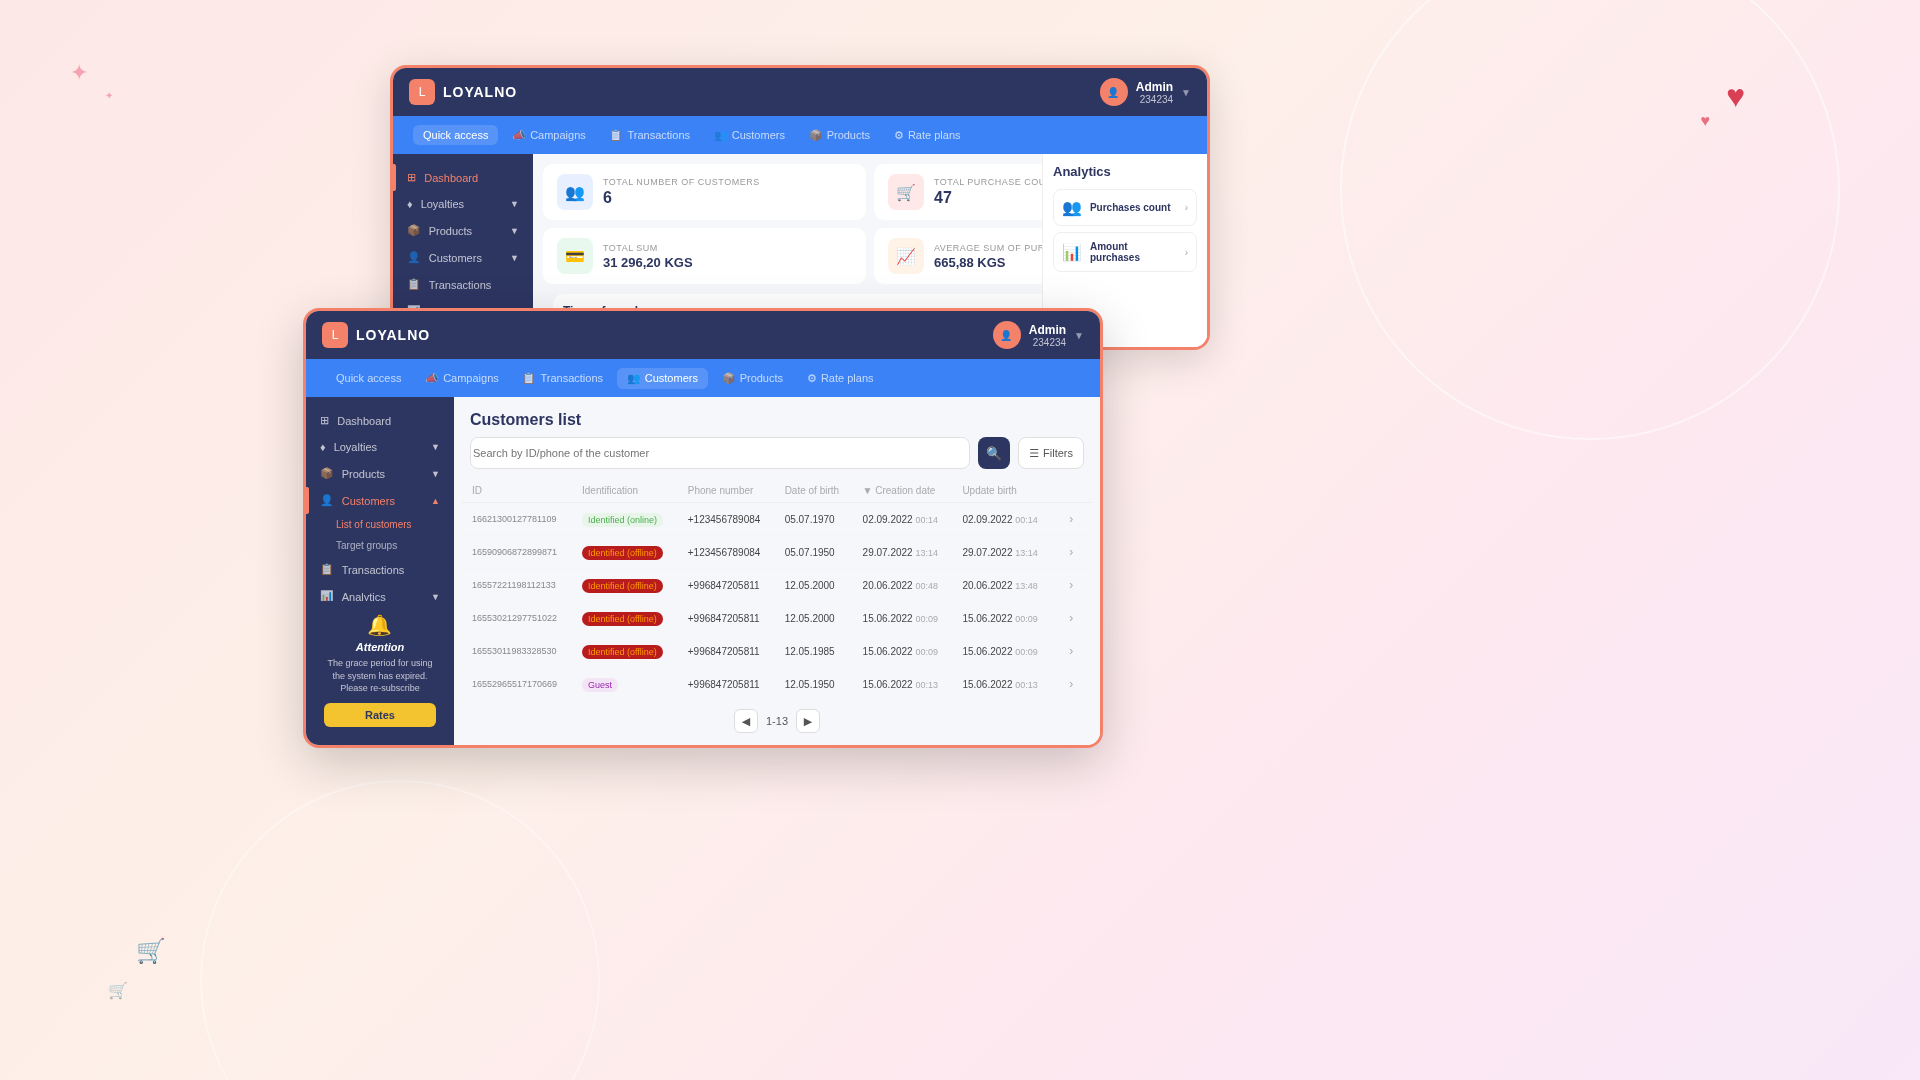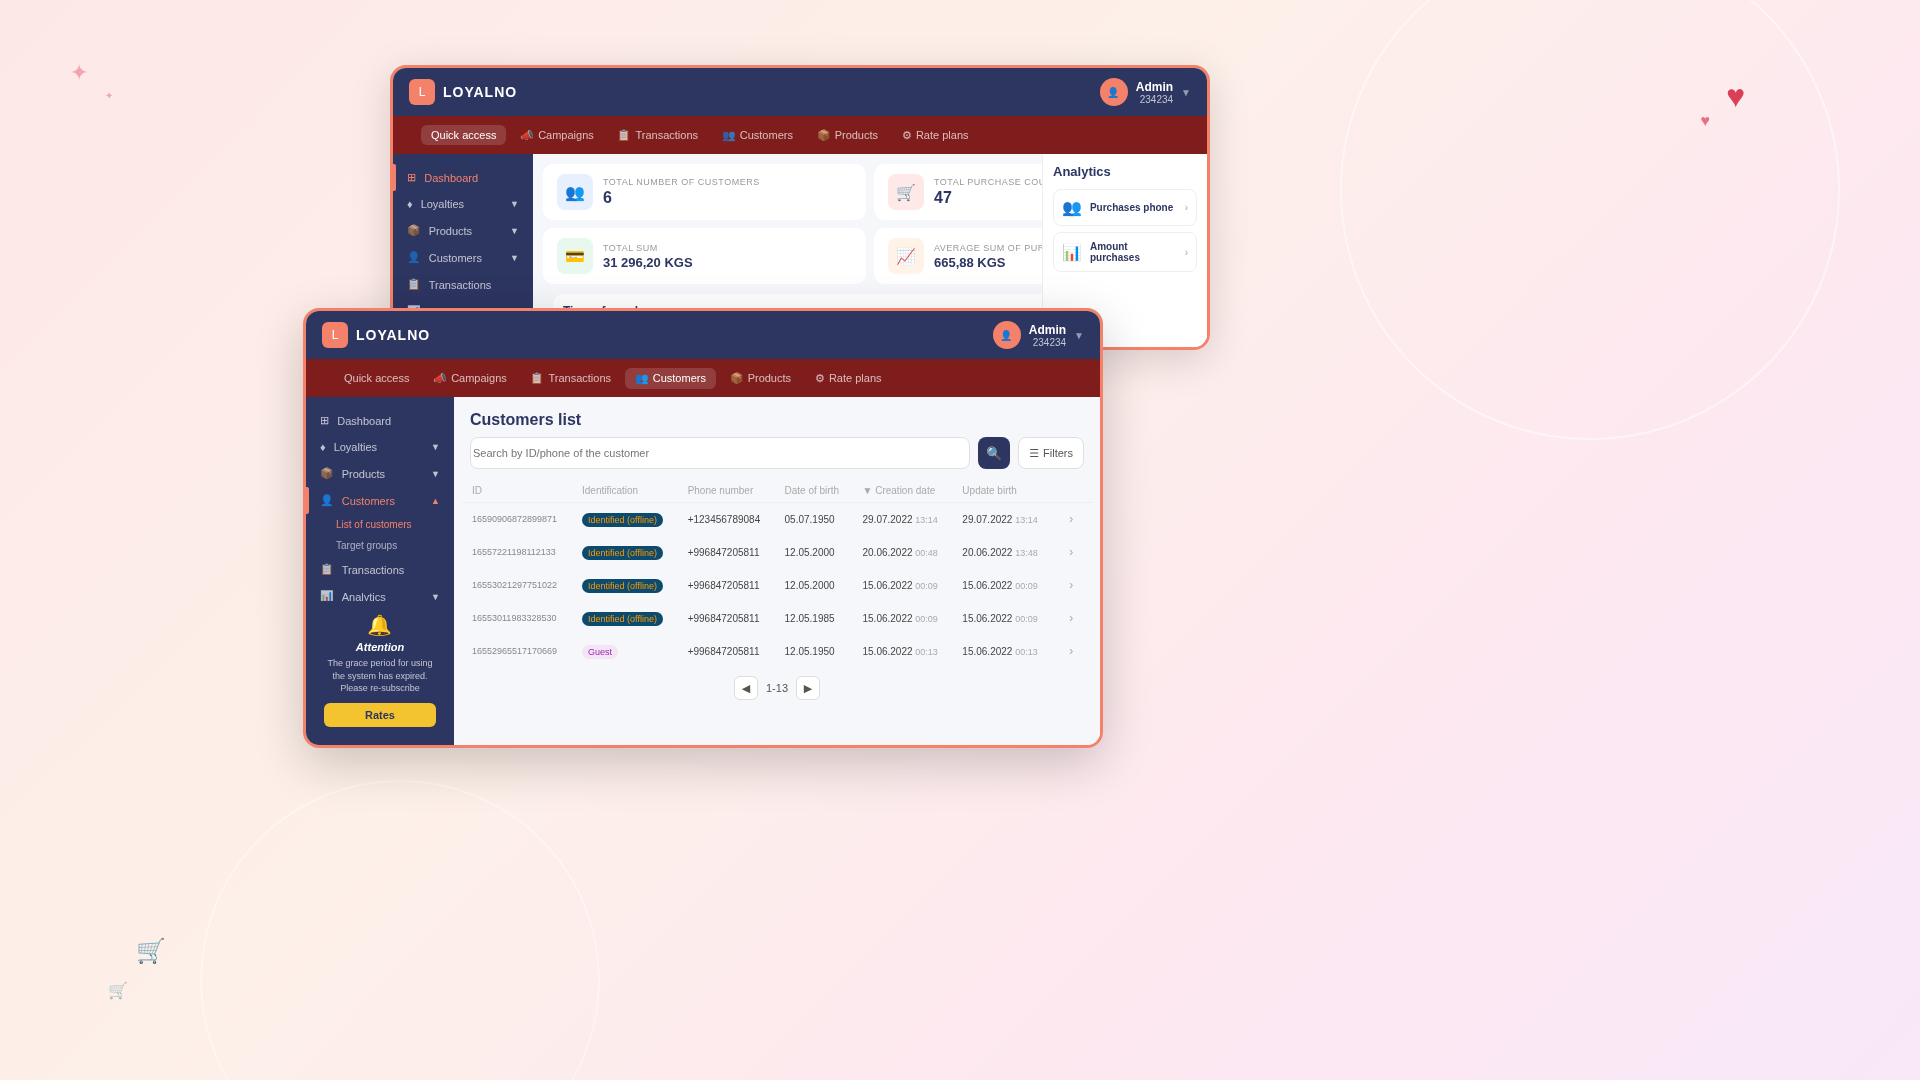--- a/index.html
+++ b/index.html
@@ -82,25 +82,25 @@
       color: white;
       font-size: 10px;
     }
 
     .win-user-info { text-align: right; }
     .win-user-name { font-weight: 600; font-size: 12px; }
     .win-user-id { font-size: 10px; opacity: 0.7; }
 
     
     .win-nav {
-      background: #7f1d1d;
+      background: #3b82f6;
       height: 38px;
       display: flex;
       align-items: center;
-      padding: 0 28px;
+      padding: 0 20px;
       gap: 4px;
     }
 
     .nav-item {
       display: flex;
       align-items: center;
       gap: 4px;
       padding: 4px 10px;
       border-radius: 6px;
       color: rgba(255,255,255,0.7);
@@ -350,21 +350,21 @@
     }
 
     .badge {
       padding: 2px 6px;
       border-radius: 10px;
       font-size: 9px;
       font-weight: 500;
     }
 
     .badge-online { background: #e8f5e9; color: #4caf50; }
-    .badge-offline { background: #0c4a6e; color: #ff9800; }
+    .badge-offline { background: #b91c1c; color: #ff9800; }
     .badge-guest { background: #f3e5f5; color: #9c27b0; }
 
     .arrow-btn {
       width: 18px;
       height: 18px;
       background: none;
       border: none;
       cursor: pointer;
       color: #aaa;
       font-size: 12px;
@@ -593,21 +593,21 @@
             <polyline points="0,40 30,30 60,25 90,35 120,20 150,28 180,15 210,22 240,30 270,25 300,18 330,28 360,35 390,20 420,25 450,30" fill="none" stroke="#6b8cff" stroke-width="2"></polyline>
             <text x="0" y="38" font-size="8" fill="#aaa">50</text>
           </svg>
         </div>
       </div>
 
       <div style="position:absolute;right:0;top:0;width:165px;background:white;bottom:0;padding:10px;border-left:1px solid #eee;">
         <div class="analytics-panel-title">Analytics</div>
         <div class="analytics-item">
           <span class="analytics-item-icon">👥</span>
-          <span class="analytics-item-text">Purchases phone</span>
+          <span class="analytics-item-text">Purchases count</span>
           <span style="color:#aaa;font-size:10px;">›</span>
         </div>
         <div class="analytics-item">
           <span class="analytics-item-icon">📊</span>
           <span class="analytics-item-text">Amount purchases</span>
           <span style="color:#aaa;font-size:10px;">›</span>
         </div>
       </div>
     </div>
   </div>
@@ -716,20 +716,29 @@
               <th>ID</th>
               <th>Identification</th>
               <th>Phone number</th>
               <th>Date of birth</th>
               <th style="cursor:pointer;">▼ Creation date</th>
               <th>Update birth</th>
               <th></th>
             </tr>
           </thead>
           <tbody id="customers-tbody">
+          <tr>
+    <td style="font-size:9px;color:#888;">16621300127781109</td>
+    <td><span class="badge badge-online">Identified (online)</span></td>
+    <td>+123456789084</td>
+    <td>05.07.1970</td>
+    <td><span>02.09.2022</span> <span style="color:#aaa;font-size:9px;">00:14</span></td>
+    <td><span>02.09.2022</span> <span style="color:#aaa;font-size:9px;">00:14</span></td>
+    <td><button class="arrow-btn">›</button></td>
+  </tr>
               <tr>
     <td style="font-size:9px;color:#888;">16590906872899871</td>
     <td><span class="badge badge-offline">Identified (offline)</span></td>
     <td>+123456789084</td>
     <td>05.07.1950</td>
     <td><span>29.07.2022</span> <span style="color:#aaa;font-size:9px;">13:14</span></td>
     <td><span>29.07.2022</span> <span style="color:#aaa;font-size:9px;">13:14</span></td>
     <td><button class="arrow-btn">›</button></td>
   </tr>
               <tr>

